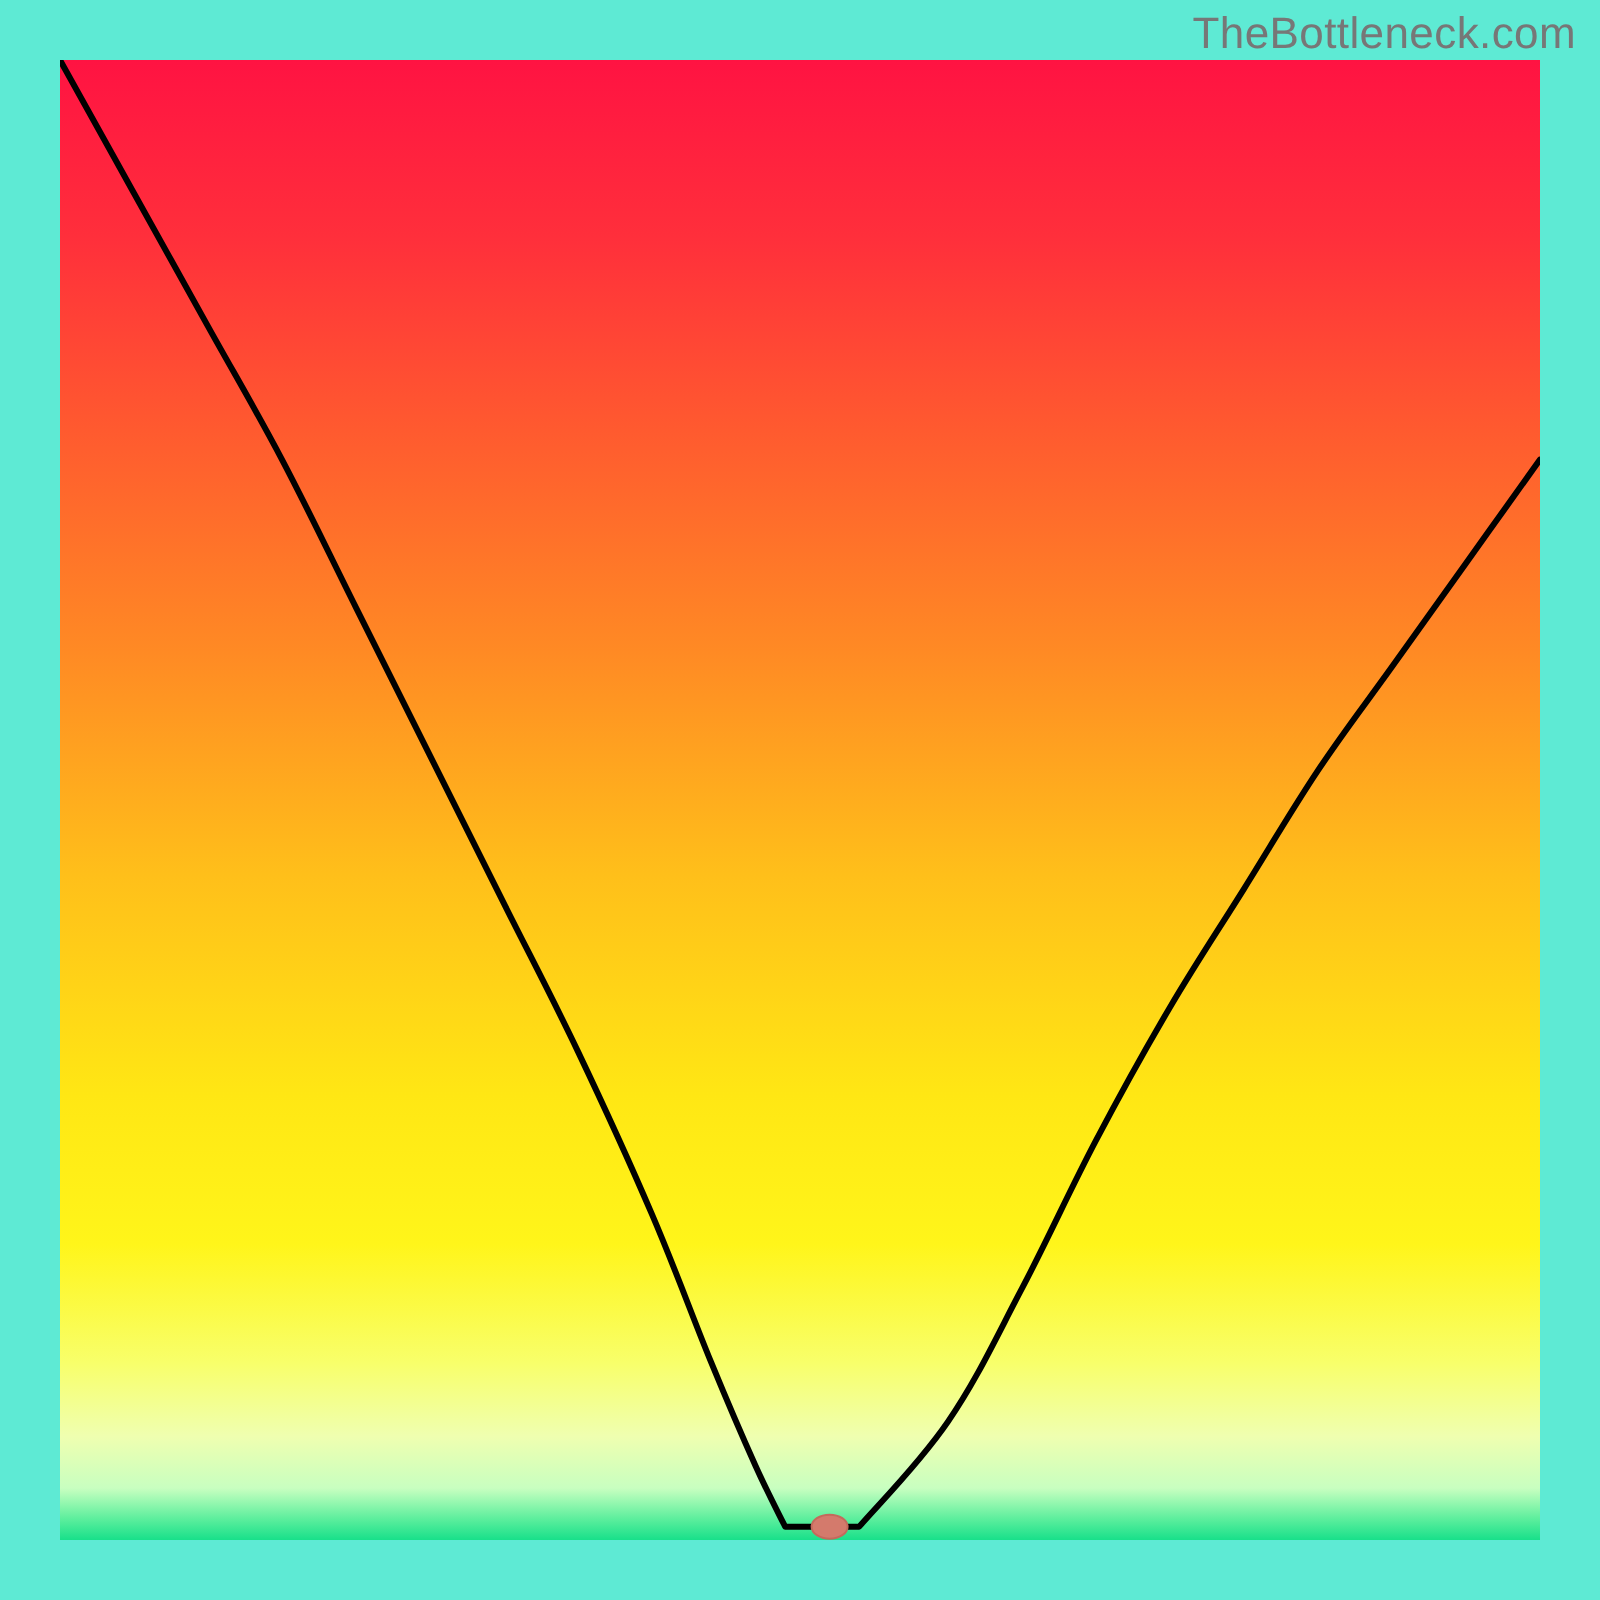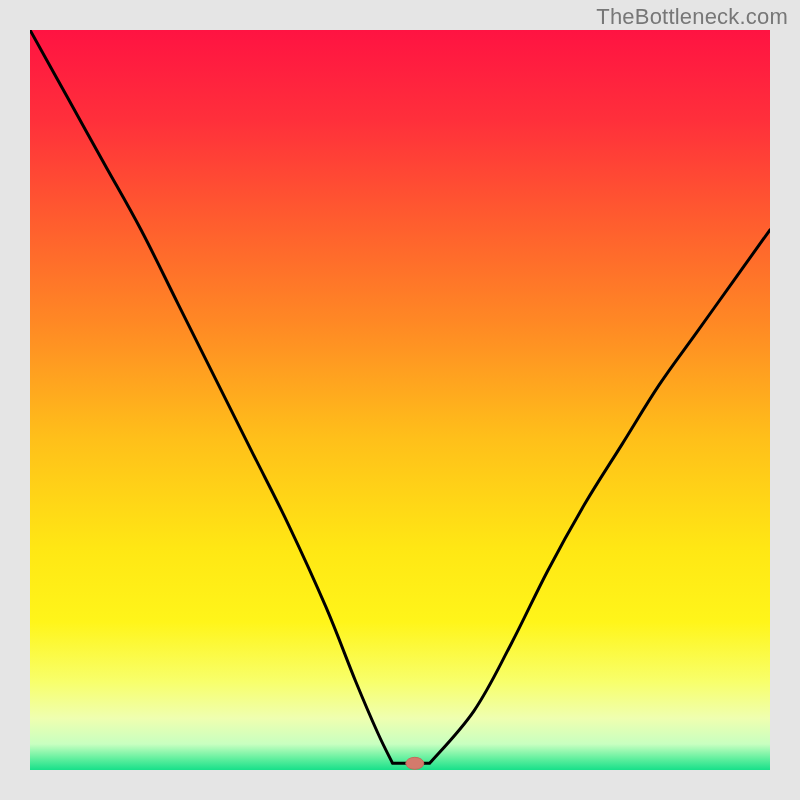--- a/index.html
+++ b/index.html
@@ -10,21 +10,21 @@
     background: #000;
     overflow: hidden;
     font-family: Arial, Helvetica, sans-serif;
   }
   .frame {
     position: absolute;
     left: 0;
     top: 0;
     width: 800px;
     height: 800px;
-    background: #e5e5e5;
+    background: #5eead4;
   }
   .watermark {
     position: absolute;
     top: 4px;
     right: 12px;
     color: #777;
     font-size: 22px;
     font-weight: 400;
     letter-spacing: 0.2px;
     user-select: none;

